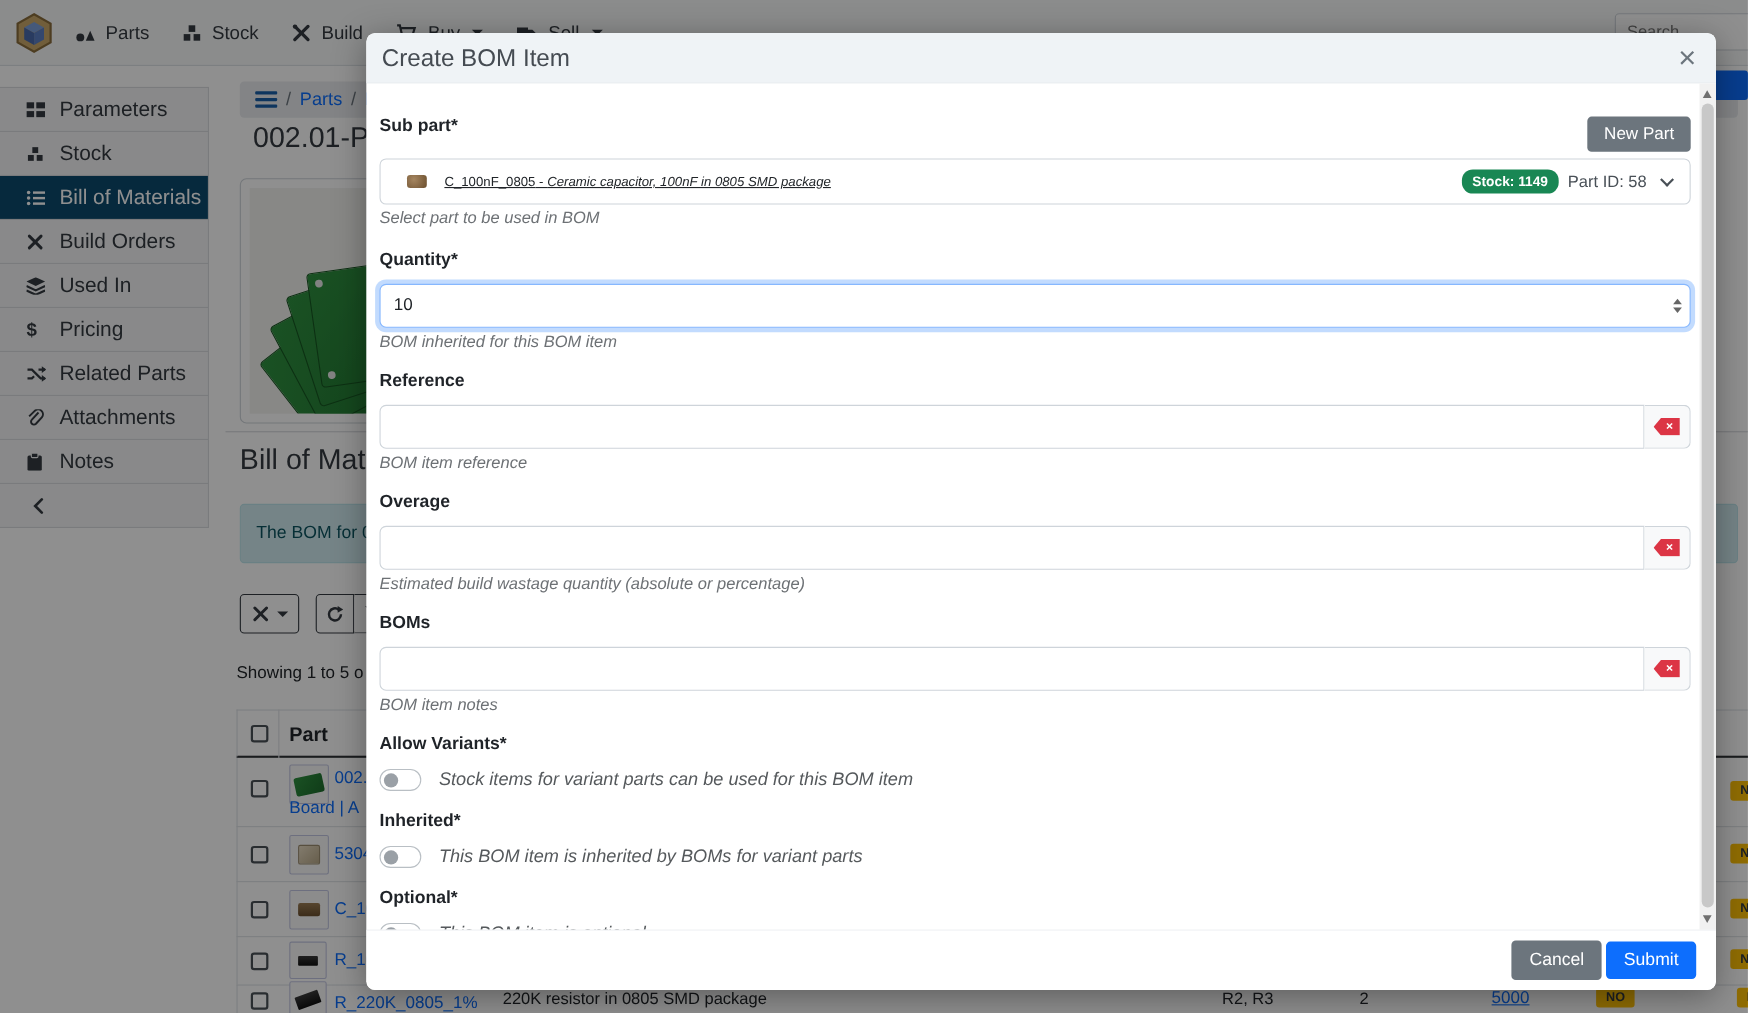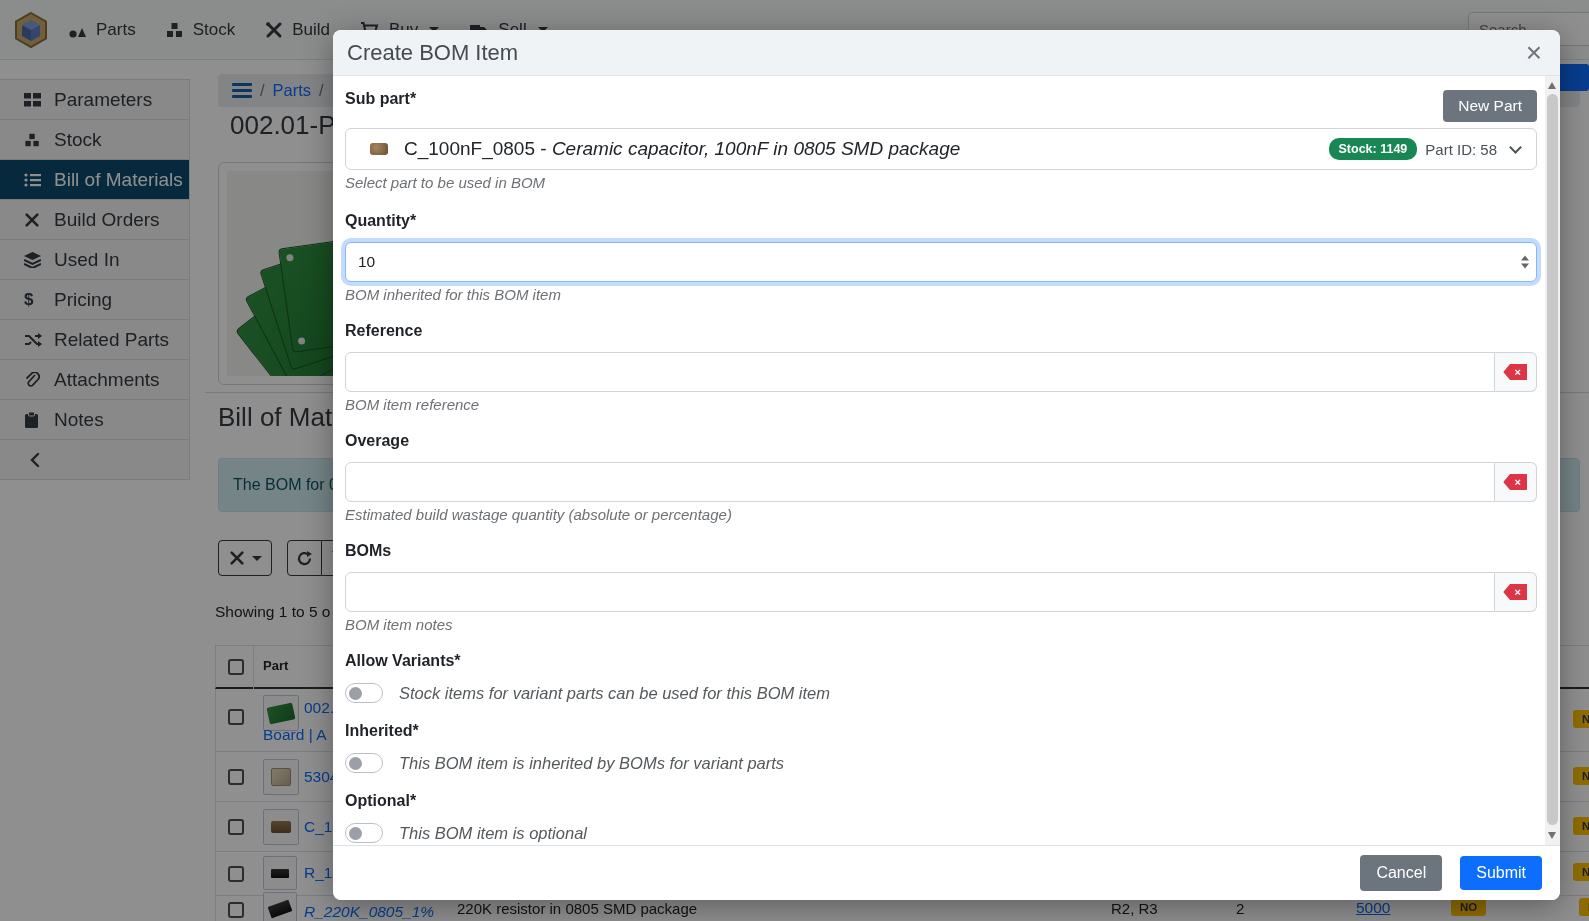--- a/index.html
+++ b/index.html
@@ -54,21 +54,21 @@
   .tbtn.first { width:54px; border-radius:4px; margin-right:15px; gap:5px; }
   .tbtn.mid { width:35px; border-radius:4px 0 0 4px; }
   .tbtn.last { width:35px; border-left:none; border-radius:0 4px 4px 0; }
 
   .showing { position:absolute; left:215px; top:603px; font-size:15.5px; color:#212529; white-space:nowrap; }
 
   .thead { position:absolute; left:215px; top:645px; width:1374px; height:44px; background:#fff;
            border-top:1px solid #dee2e6; border-left:1px solid #dee2e6; border-bottom:2px solid #2f3337; }
   .vline { position:absolute; left:253px; top:645px; width:1px; height:276px; background:#dee2e6; }
   .cbx { position:absolute; width:16px; height:16px; border:2px solid #495057; border-radius:3px; background:#fff; cursor:pointer; }
-  .th-part { position:absolute; left:47px; top:12px; font-size:13px; font-weight:bold; color:#212529; }
+  .th-part { position:absolute; left:47px; top:12px; font-size:18px; font-weight:bold; color:#212529; }
 
   .trow { position:absolute; left:215px; width:1374px; border-top:1px solid #dee2e6; border-left:1px solid #dee2e6; background:#fff; }
   .trow.r1 { border-top:none; }
   .thumb { position:absolute; left:47px; width:36px; height:36px; border:1px solid #c3c7e2; border-radius:2px;
            background:#fafafa; display:flex; align-items:center; justify-content:center; }
   .plink { position:absolute; font-size:15.5px; color:#0d6efd; text-decoration:none; white-space:nowrap; cursor:pointer; }
   .pdesc { position:absolute; font-size:15px; color:#212529; white-space:nowrap; }
   .badge-warn { position:absolute; background:#ffc107; color:#343a40; font-size:11.5px; font-weight:bold;
                 padding:3px 9px; border-radius:3px; }
   .chip-pcb { width:26px; height:17px; background:linear-gradient(135deg,#2f9140,#1d6c2c); border-radius:2px; transform:rotate(-12deg); }
@@ -78,32 +78,32 @@
 
   
   .backdrop { position:absolute; inset:0; background:rgba(0,0,0,0.44); z-index:50; }
   .modal { position:absolute; left:333px; top:30px; width:1227px; height:870px; background:#fff;
            border-radius:8px; box-shadow:0 6px 30px rgba(0,0,0,.35); z-index:100; overflow:hidden; }
   .m-head { height:46px; background:#eff3f6; border-bottom:1px solid #dfe3e7; display:flex;
             align-items:center; justify-content:space-between; padding:0 18px 0 14px; border-radius:8px 8px 0 0; }
   .m-title { font-size:22px; font-weight:500; color:#454b52; }
   .m-close { font-size:28px; color:#6c757d; line-height:1; cursor:pointer; }
   .m-body { position:absolute; top:46px; left:0; right:15px; bottom:55px; padding:14px 8px 0 12px; overflow:hidden; }
-  .fg { margin-bottom:16px; }
+  .fg { margin-bottom:16px;margin-top:16px; }
   .f-label { font-size:16px; font-weight:bold; color:#1f2328; height:22px; }
   .f-help { margin-top:4px; font-size:15px; font-style:italic; color:#6d7175; height:20px; }
   .newpart-row { display:flex; justify-content:space-between; align-items:flex-start; height:34px; }
   .btn { border:none; border-radius:4px; font-size:15.5px; cursor:pointer; }
   .btn-sec { background:#6c757d; color:#fff; padding:7px 15px; }
   .btn-pri { background:#0d6efd; color:#fff; padding:8px 16px; font-size:16px; }
 
   .subpart-select { margin-top:4px; height:42px; border:1px solid #ced4da; border-radius:6px; display:flex;
                     align-items:center; padding:0 14px; cursor:pointer; }
   .sp-thumb { width:18px; height:12px; border-radius:3px; background:radial-gradient(circle at 35% 35%,#a58560,#6b4f2e); margin:0 16px 0 10px; }
-  .sp-text { font-size:19px; color:#212529; white-space:nowrap; }
+  .sp-text { font-size:12px; color:#212529; white-space:nowrap;text-decoration:underline; }
   .sp-text .it { font-style:italic; }
   .sp-right { margin-left:auto; display:flex; align-items:center; gap:8px; }
   .badge-stock { background:#198754; color:#fff; font-size:12.5px; font-weight:bold; padding:4px 10px; border-radius:10px; }
   .sp-id { font-size:15px; color:#495057; }
   .chev { width:9px; height:9px; border-right:2px solid #495057; border-bottom:2px solid #495057;
           transform:rotate(45deg); margin:-4px 2px 0 6px; }
 
   .inp { width:100%; height:40px; border:1px solid #ced4da; border-radius:6px; padding:0 12px;
          font-size:15.5px; color:#212529; font-family:inherit; }
   .qty-wrap { position:relative; margin-top:8px; }
@@ -127,21 +127,21 @@
   .switch .knob { position:absolute; left:3px; top:2.5px; width:13px; height:13px; border-radius:50%; background:#9aa0a6; }
   .tog-help { font-size:16.5px; font-style:italic; color:#55595c; }
 
   .m-sbar { position:absolute; right:0; top:46px; width:15px; bottom:55px; background:#f1f1f1; }
   .m-sbar .thmb { position:absolute; left:2px; right:2px; top:18px; bottom:20px; background:#c8c8c8; border-radius:6px; }
   .sb-ar { position:absolute; left:3px; width:0; height:0; border-left:4.5px solid transparent; border-right:4.5px solid transparent; }
   .sb-up { top:6px; border-bottom:7px solid #707070; }
   .sb-dn { bottom:6px; border-top:7px solid #707070; }
 
   .m-foot { position:absolute; left:0; right:0; bottom:0; height:55px; border-top:1px solid #dee2e6;
-            background:#fff; display:flex; align-items:center; justify-content:flex-end; gap:18px;
+            background:#fff; display:flex; align-items:center; justify-content:flex-end; gap:4px;
             padding-right:18px; border-radius:0 0 8px 8px; }
   svg { display:block; }
 </style>
 </head>
 <body>
 
 <div class="stage">
 
   <header class="navbar">
     <div class="brand">
@@ -406,21 +406,21 @@
       </span>
     <a class="plink" style="left:88px;top:12px;">R_10</a>
     <span class="badge-warn" style="left:1357px;top:11px;">NO</span>
   </div>
 
   <div class="trow" style="top:895px;height:26px;">
     <span class="cbx" style="left:12px;top:6px;"></span>
     <span class="thumb" style="top:-4px;width:34px;height:34px;">
         <span class="chip-res" style="transform:rotate(-20deg);width:22px;height:12px;"></span>
       </span>
-    <a class="plink" style="left:88px;top:7px;font-style:italic;">R_220K_0805_1%</a>
+    <a class="plink" style="left:88px;top:7px;">R_220K_0805_1%</a>
     <span class="pdesc" style="left:241px;top:4px;">220K resistor in 0805 SMD package</span>
     <span class="pdesc" style="left:895px;top:4px;">R2, R3</span>
     <span class="pdesc" style="left:1020px;top:4px;">2</span>
     <a class="plink" style="left:1140px;top:3px;text-decoration:underline;">5000</a>
     <span class="badge-warn" style="left:1235px;top:2px;">NO</span>
     <span class="badge-warn" style="left:1363px;top:2px;">NO</span>
   </div>
 
   <div class="backdrop"></div>
 

